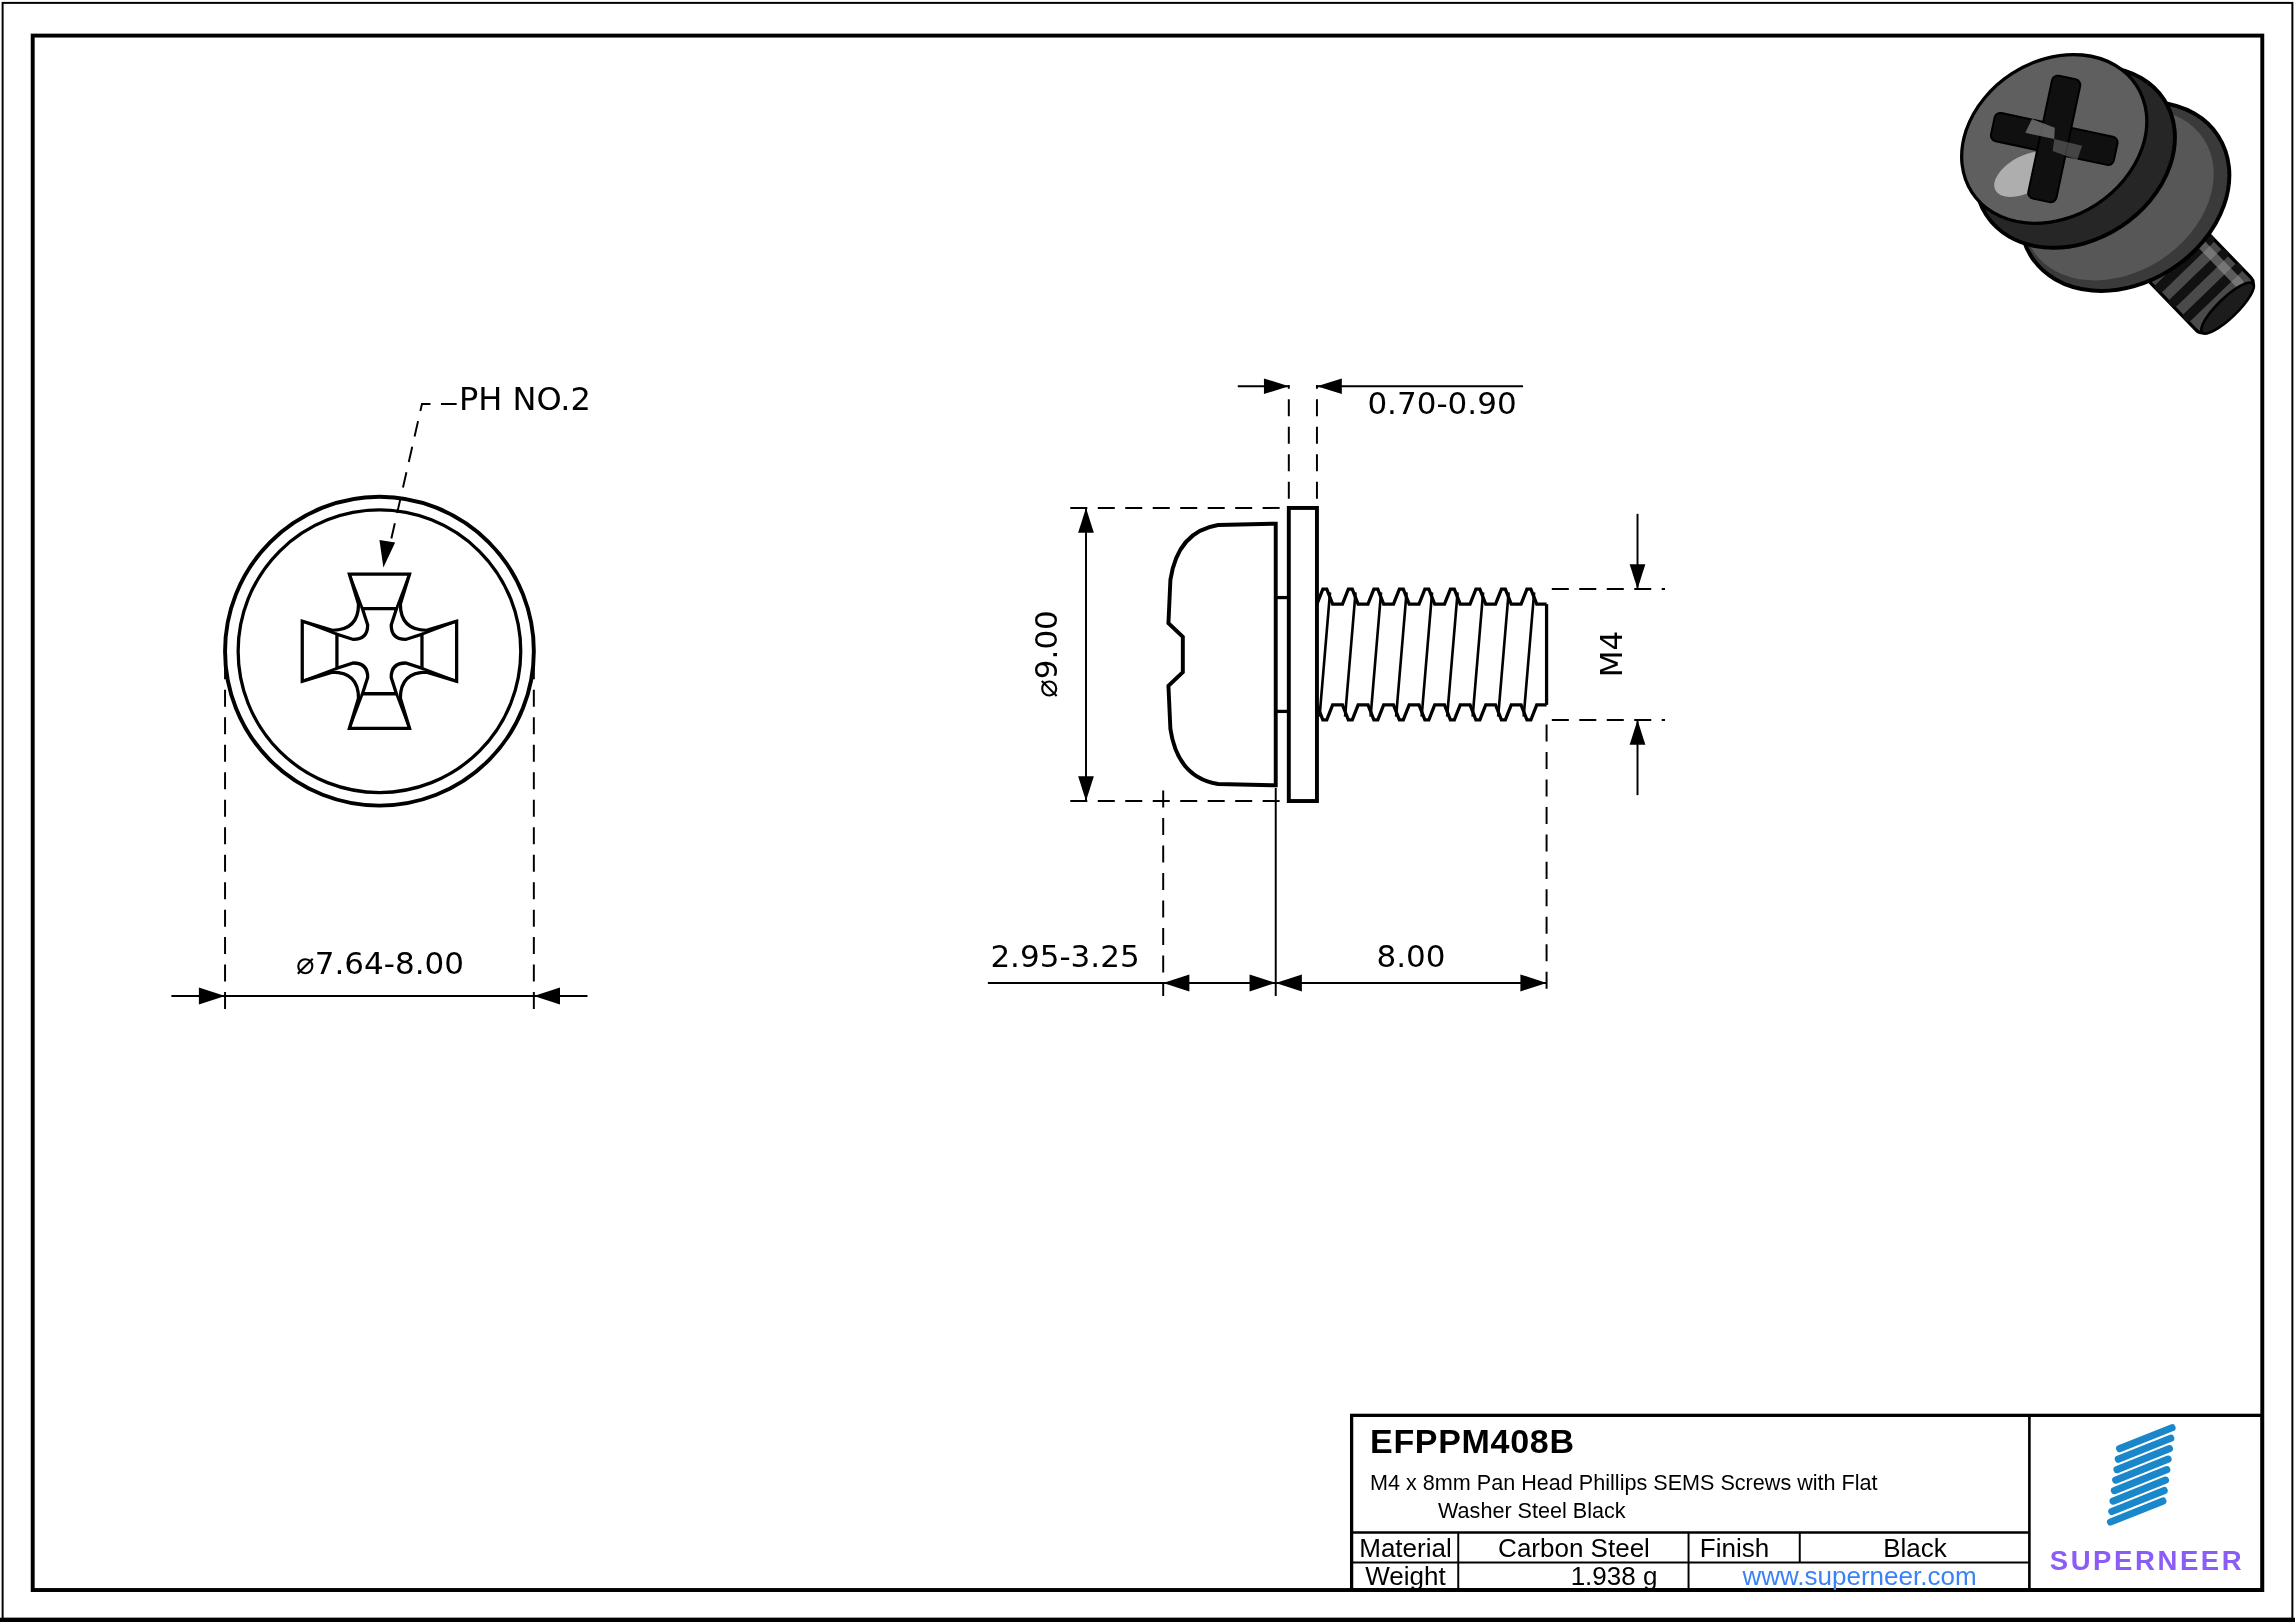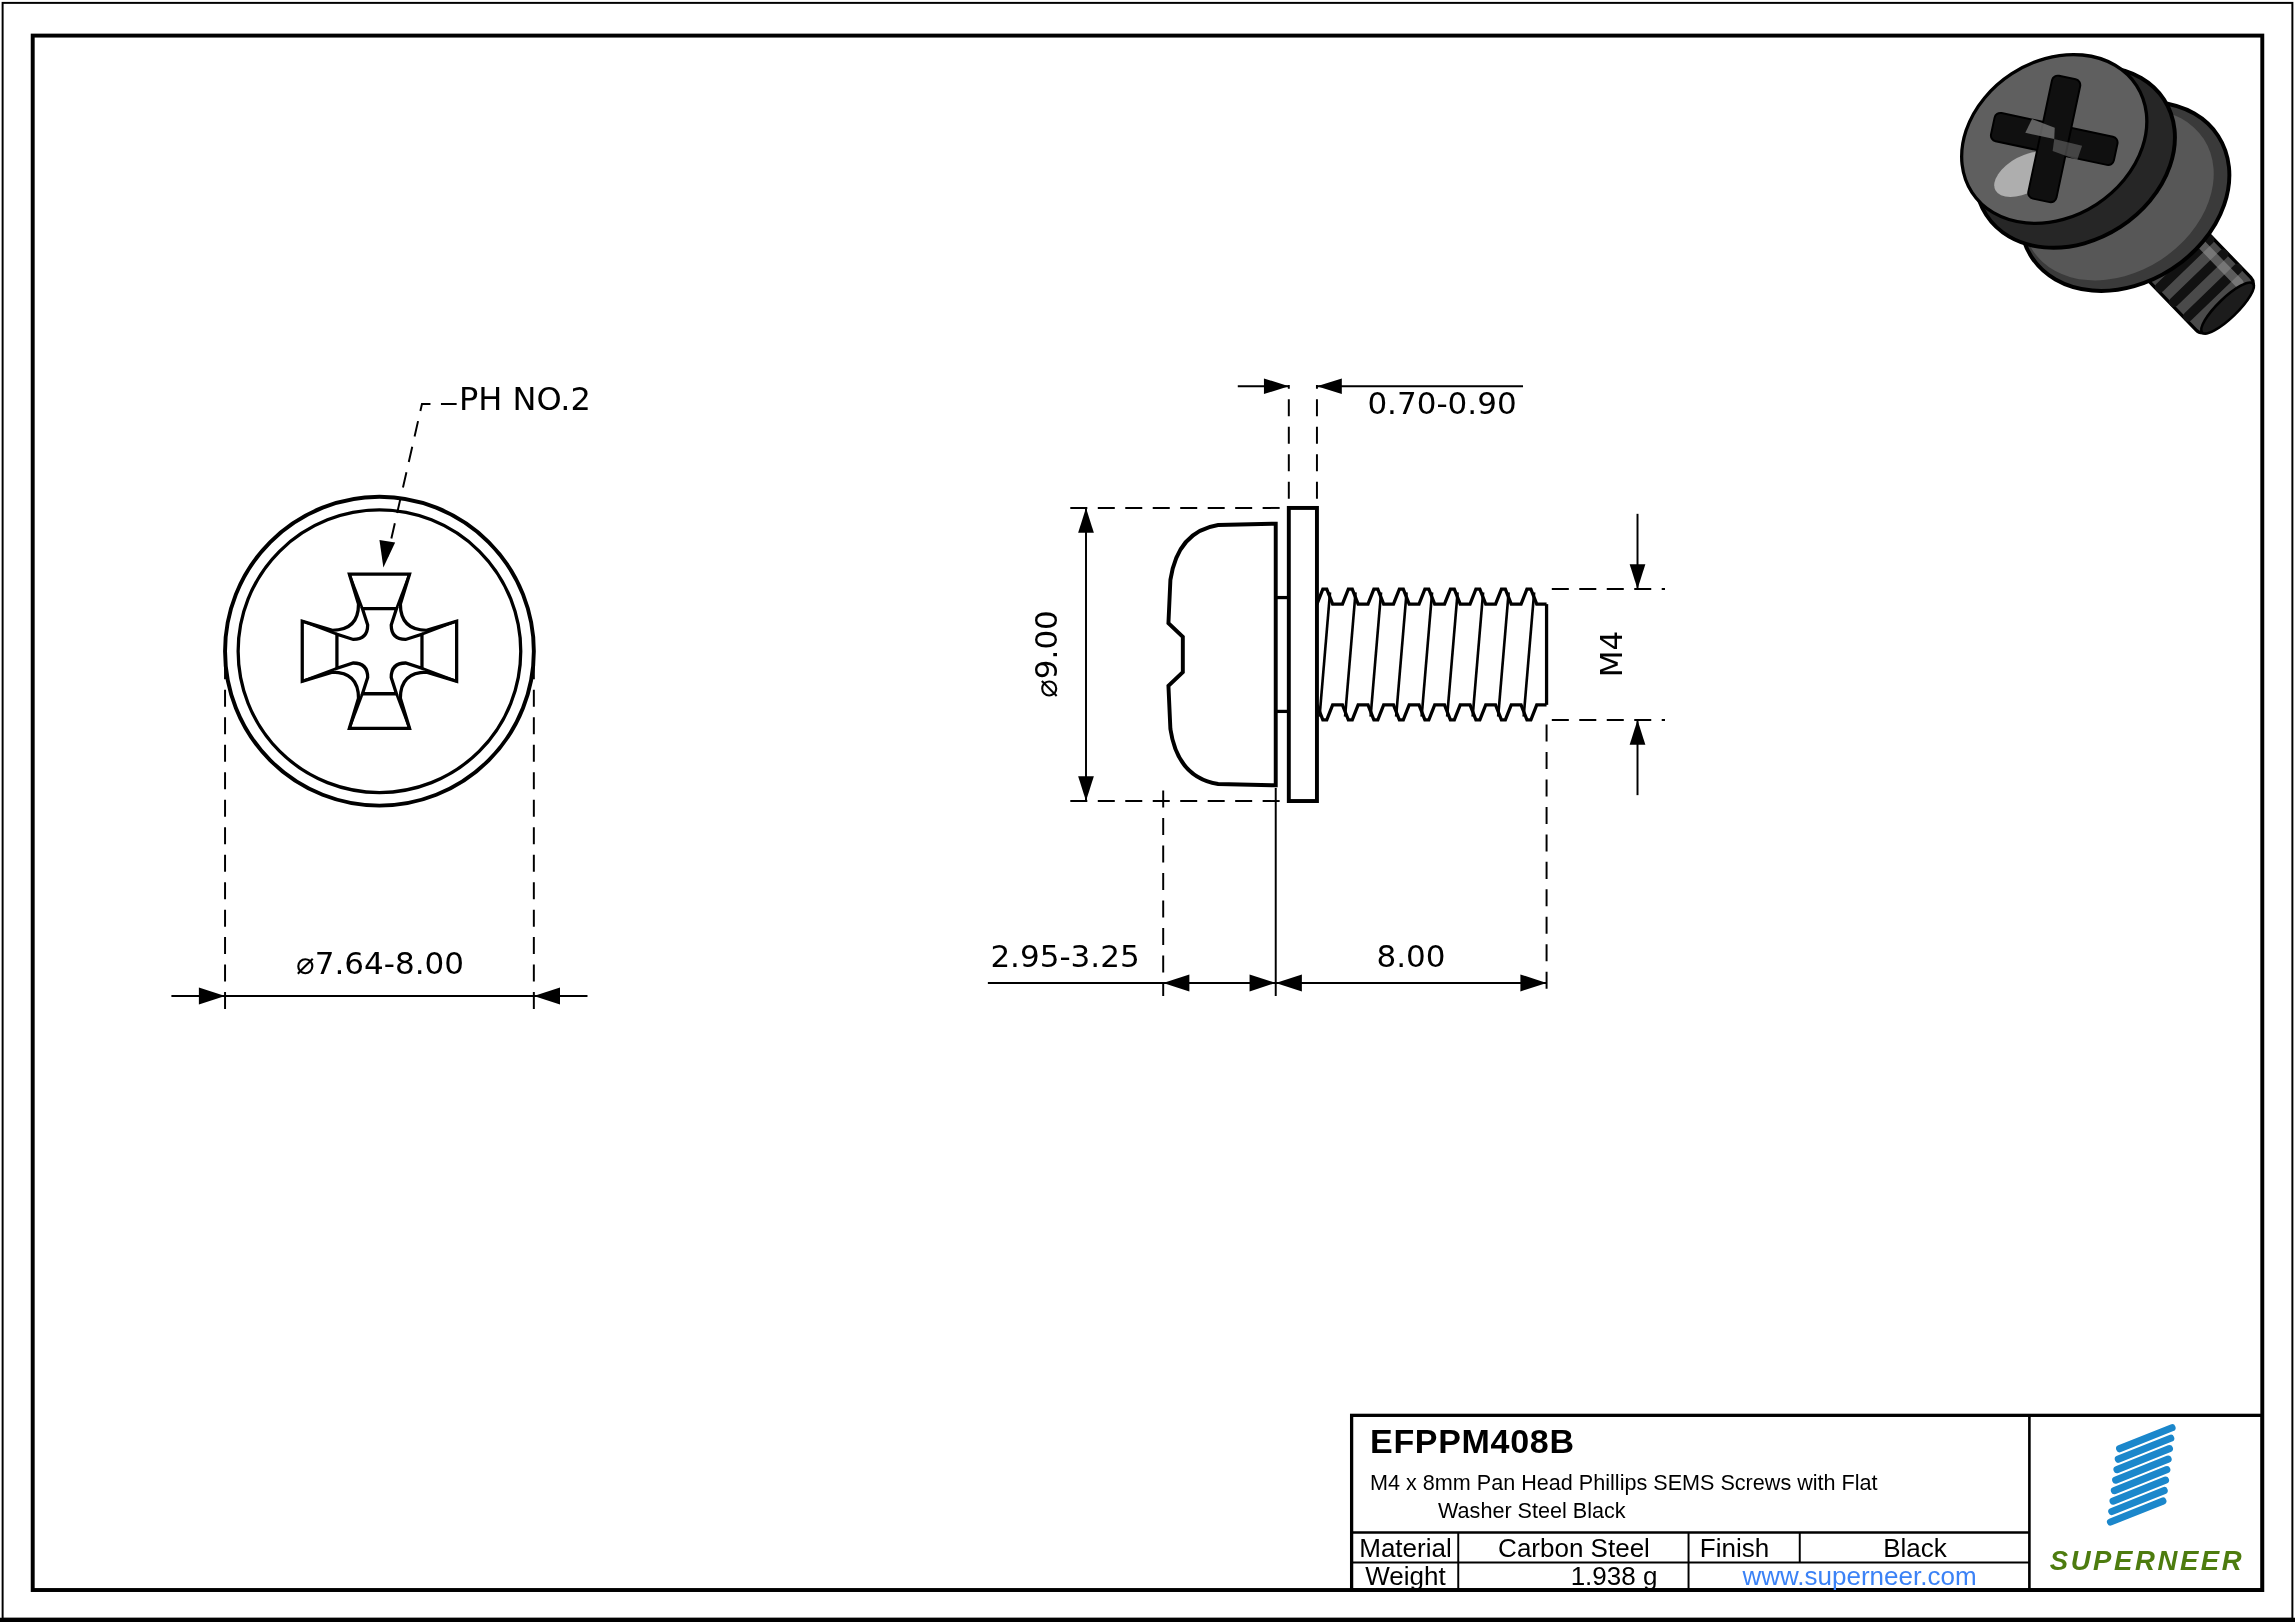--- a/index.html
+++ b/index.html
@@ -10,22 +10,22 @@
   .dim{font-family:"DejaVu Sans", sans-serif;font-size:31px;color:#000;}
   .ctr{transform:translateX(-50%);}
   .rot{transform:translate(-50%,-50%) rotate(-90deg);}
   .leader-lbl{font-family:"DejaVu Sans", sans-serif;font-size:32px;}
   .email{font-size:41px;letter-spacing:0.7px;}
   .tb-part{font-size:34px;font-weight:bold;letter-spacing:0.7px;}
   .tb-desc{font-size:21.6px;}
   .cell{position:absolute;display:flex;align-items:center;justify-content:center;
         font-size:26px;}
   .link{color:#3b82f6;}
-  .brand{font-size:27.5px;font-weight:bold;letter-spacing:2.6px;color:#4d7c0f;
-         transform:translateX(-50%);font-style:italic;}
+  .brand{font-size:27.5px;font-weight:bold;letter-spacing:2.6px;color:#8b5cf6;
+         transform:translateX(-50%);}
 </style>
 </head>
 <body>
 
 <div class="page">
 
   <svg width="2295" height="1623" viewBox="0 0 3508 2480">
 
     <g fill="none" stroke="#000">
       <rect x="4" y="4" width="3500" height="2470" stroke-width="3"></rect>

